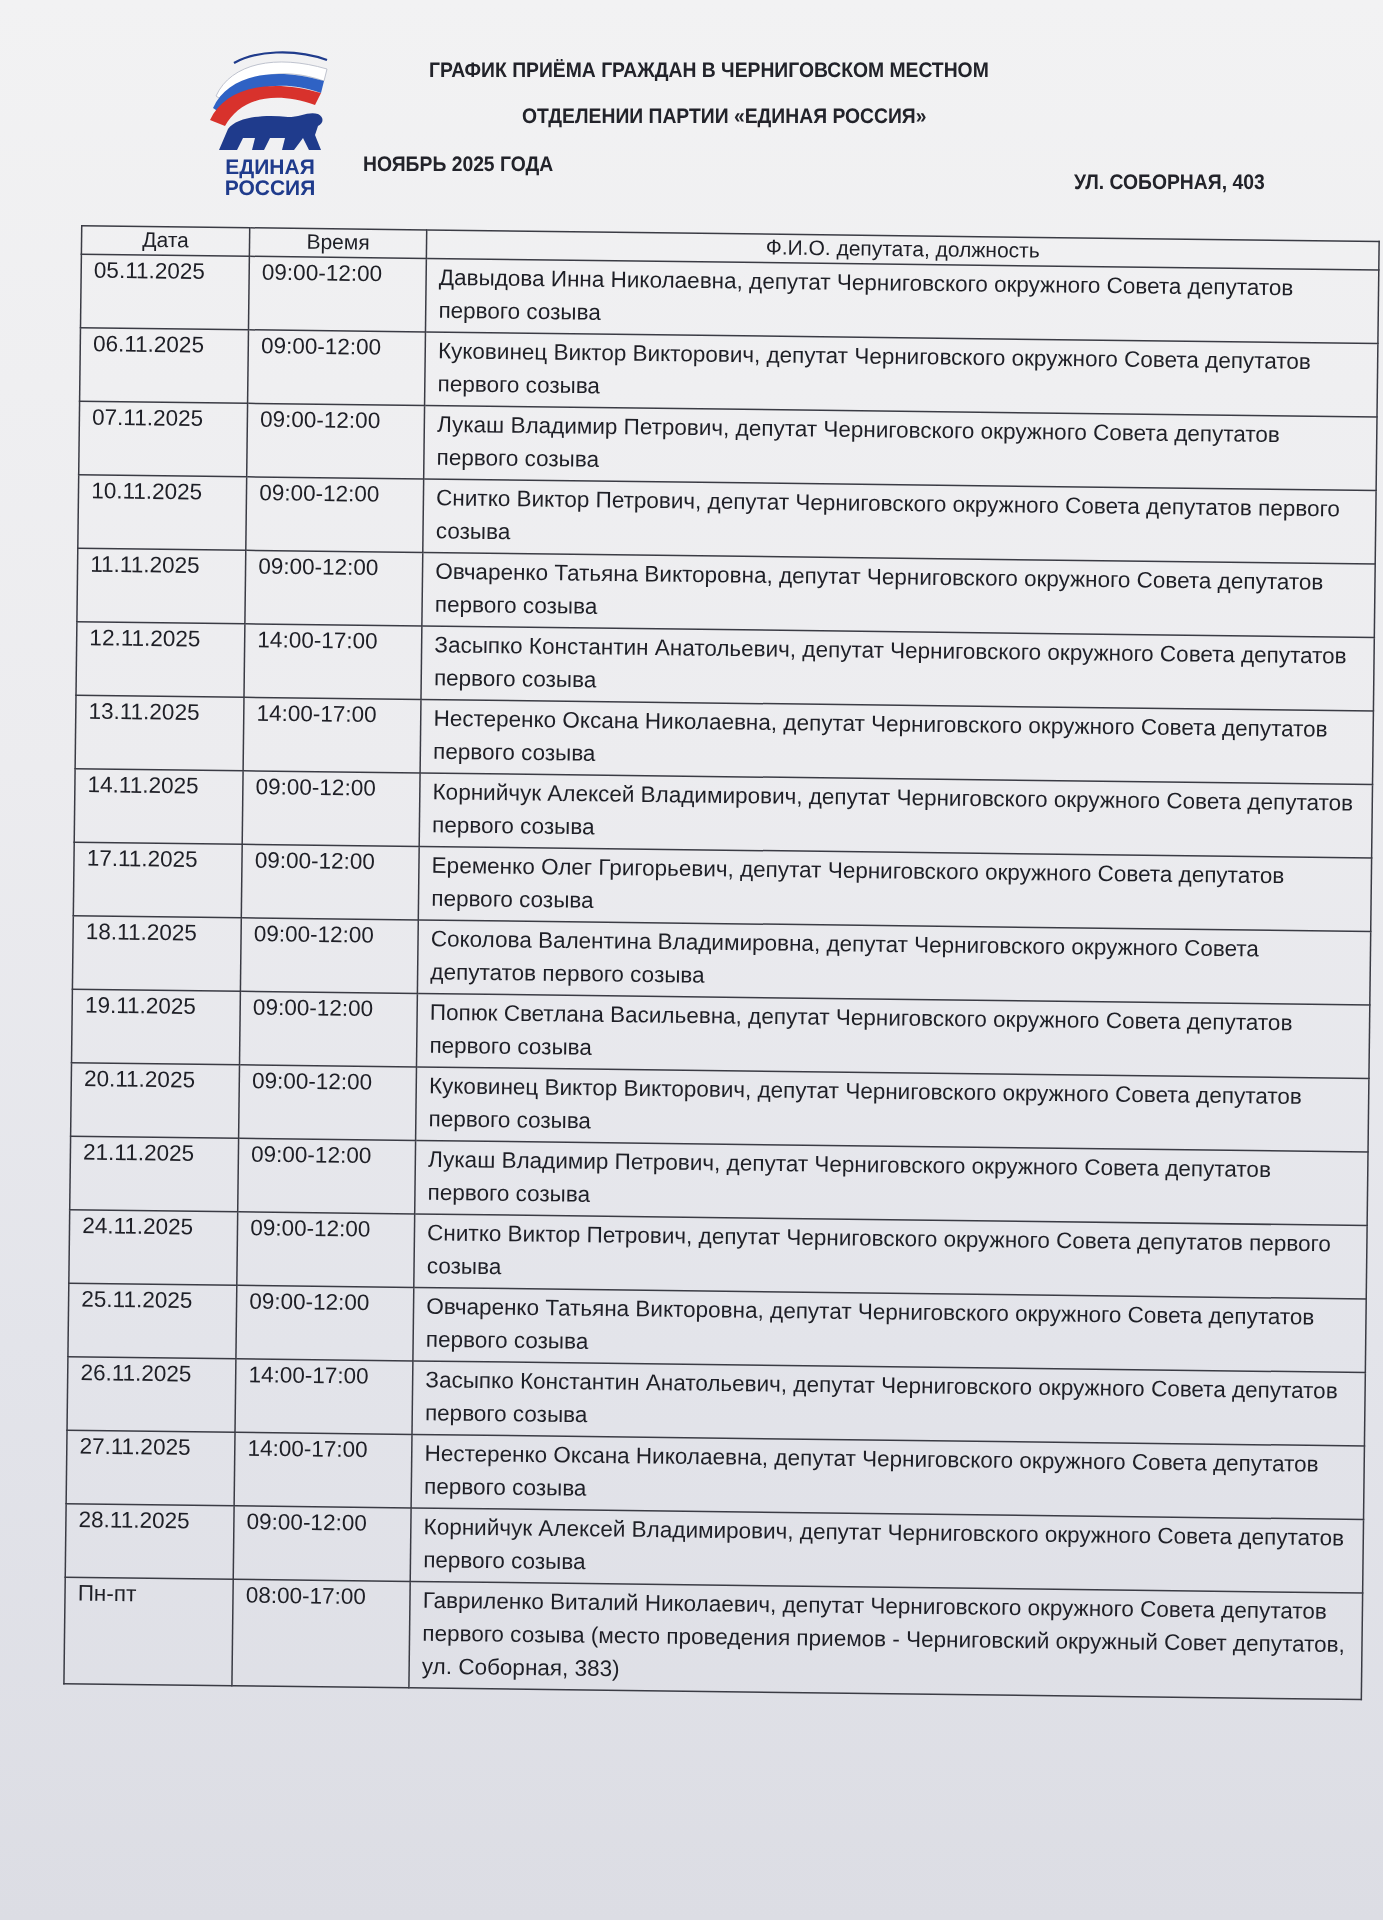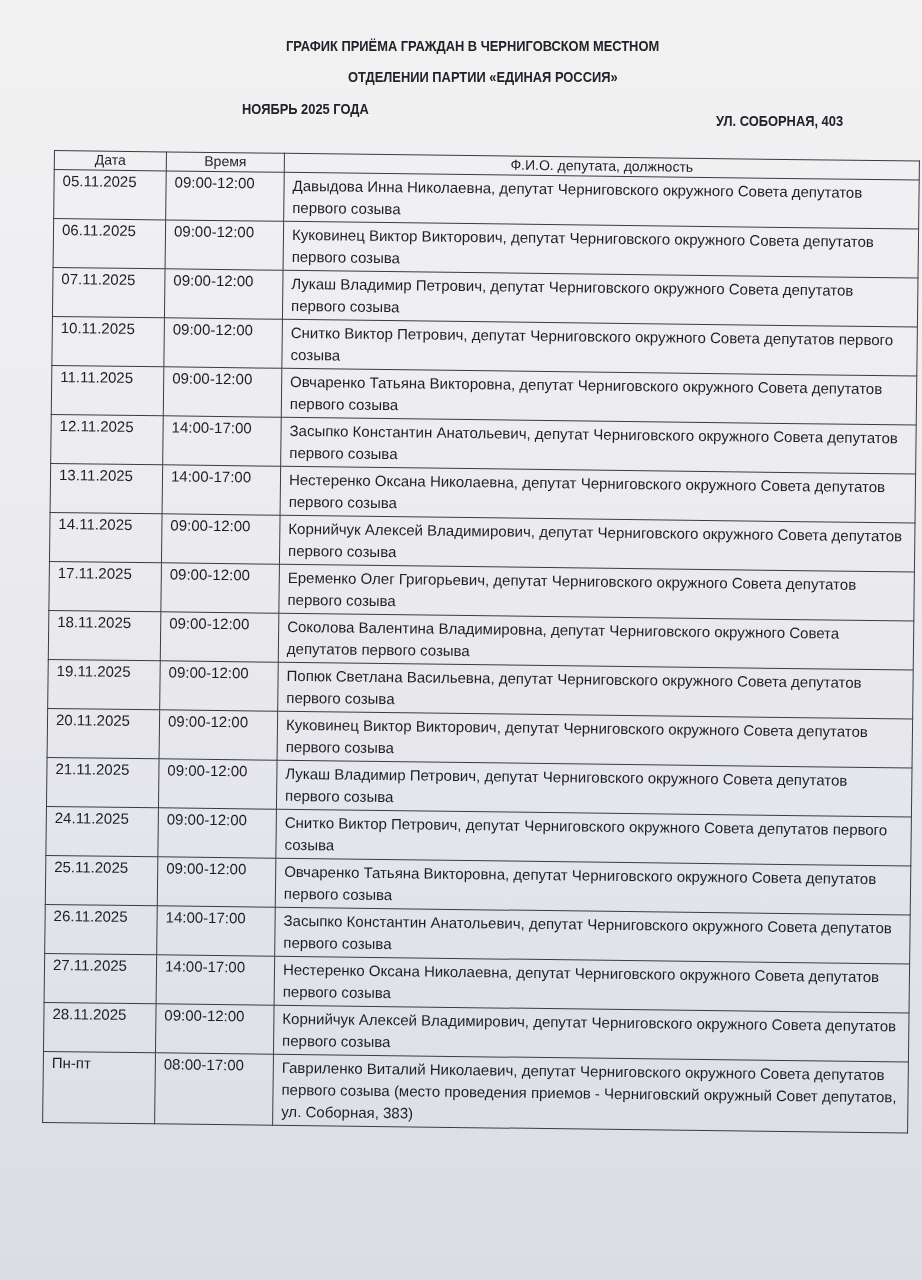--- a/index.html
+++ b/index.html
@@ -85,20 +85,35 @@
     .col-time { width: 118px; }
     td.date { white-space: nowrap; padding-top: 6px; }
     td.time { white-space: nowrap; padding-top: 6px; padding-left: 12px; }
     td.person { line-height: 22px; padding-top: 2px; }
   </style>
 </head>
 <body>
 
 <div class="page">
 
+  <div class="logo">
+    <svg width="90" height="70" viewBox="0 0 90 70">
+
+      <path d="M8 30 C18 8, 48 2, 82 12 L80 20 C52 10, 26 16, 14 34 Z" fill="#ffffff" stroke="#b8bcc8" stroke-width="0.6"></path>
+      <path d="M6 38 C16 16, 46 10, 80 20 L78 28 C50 18, 26 24, 12 42 Z" fill="#2f62c4"></path>
+      <path d="M4 46 C14 24, 44 18, 78 28 L74 36 C46 26, 24 32, 14 50 Z" fill="#d8322c"></path>
+      <path d="M20 8 C34 0, 60 -2, 82 6" fill="none" stroke="#1f3b8c" stroke-width="1.5"></path>
+
+      <path d="M10 66 L16 52 C22 44, 40 42, 56 44 C64 44, 70 40, 76 42 C80 44, 80 48, 76 50 L74 56 L78 66 L70 66 L66 58 L60 66 L52 66 L54 58 L44 58 L40 66 L32 66 L34 58 L26 58 L22 66 Z" fill="#1f3b8c"></path>
+    </svg>
+    <div class="logo-text">
+      <div>ЕДИНАЯ</div>
+      <div>РОССИЯ</div>
+    </div>
+  </div>
 
   <div id="title1" class="title-line">ГРАФИК ПРИЁМА ГРАЖДАН В ЧЕРНИГОВСКОМ МЕСТНОМ</div>
   <div id="title2" class="title-line">ОТДЕЛЕНИИ ПАРТИИ «ЕДИНАЯ РОССИЯ»</div>
   <div id="month" class="title-line">НОЯБРЬ 2025 ГОДА</div>
   <div id="address" class="title-line">УЛ. СОБОРНАЯ, 403</div>
 
   <div class="table-wrap">
     <table class="schedule">
       <colgroup>
         <col class="col-date">

